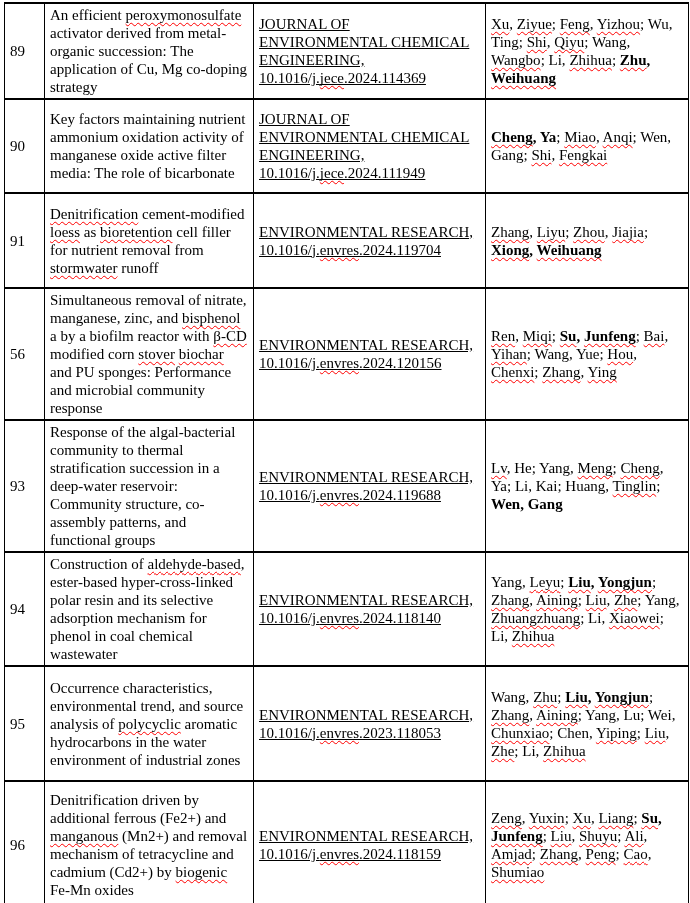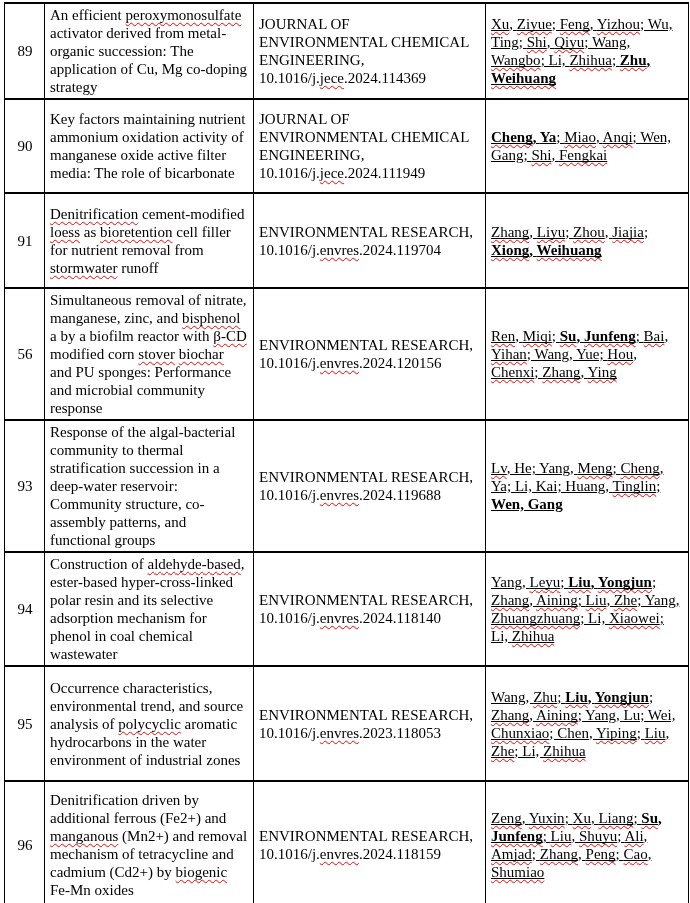--- a/index.html
+++ b/index.html
@@ -22,24 +22,24 @@
     border-left: 1px solid #000;
     border-right: 1px solid #000;
     border-top: 2px solid #000;
     border-bottom: 2px solid #000;
     vertical-align: middle;
     font-size: 15px;
     line-height: 18px;
     padding: 2px 4px 2px 5px;
     overflow: hidden;
   }
-  td.num { text-align: center; padding: 0; }
+  td.num { padding: 0; }
   td.title { padding-right: 4px; }
-  td.journal { padding-left: 8px; padding-right: 34px; }
-  td.authors { padding-right: 5px; text-decoration: underline; }
+  td.journal { padding-left: 8px; padding-right: 34px; text-decoration: underline; }
+  td.authors { padding-right: 5px; }
   .b { font-weight: bold; }
   .sq {
     text-decoration-line: underline;
     text-decoration-style: wavy;
     text-decoration-color: #ff0000;
     text-decoration-thickness: 1px;
     text-underline-offset: 2px;
     text-decoration-skip-ink: none;
   }
 </style>

